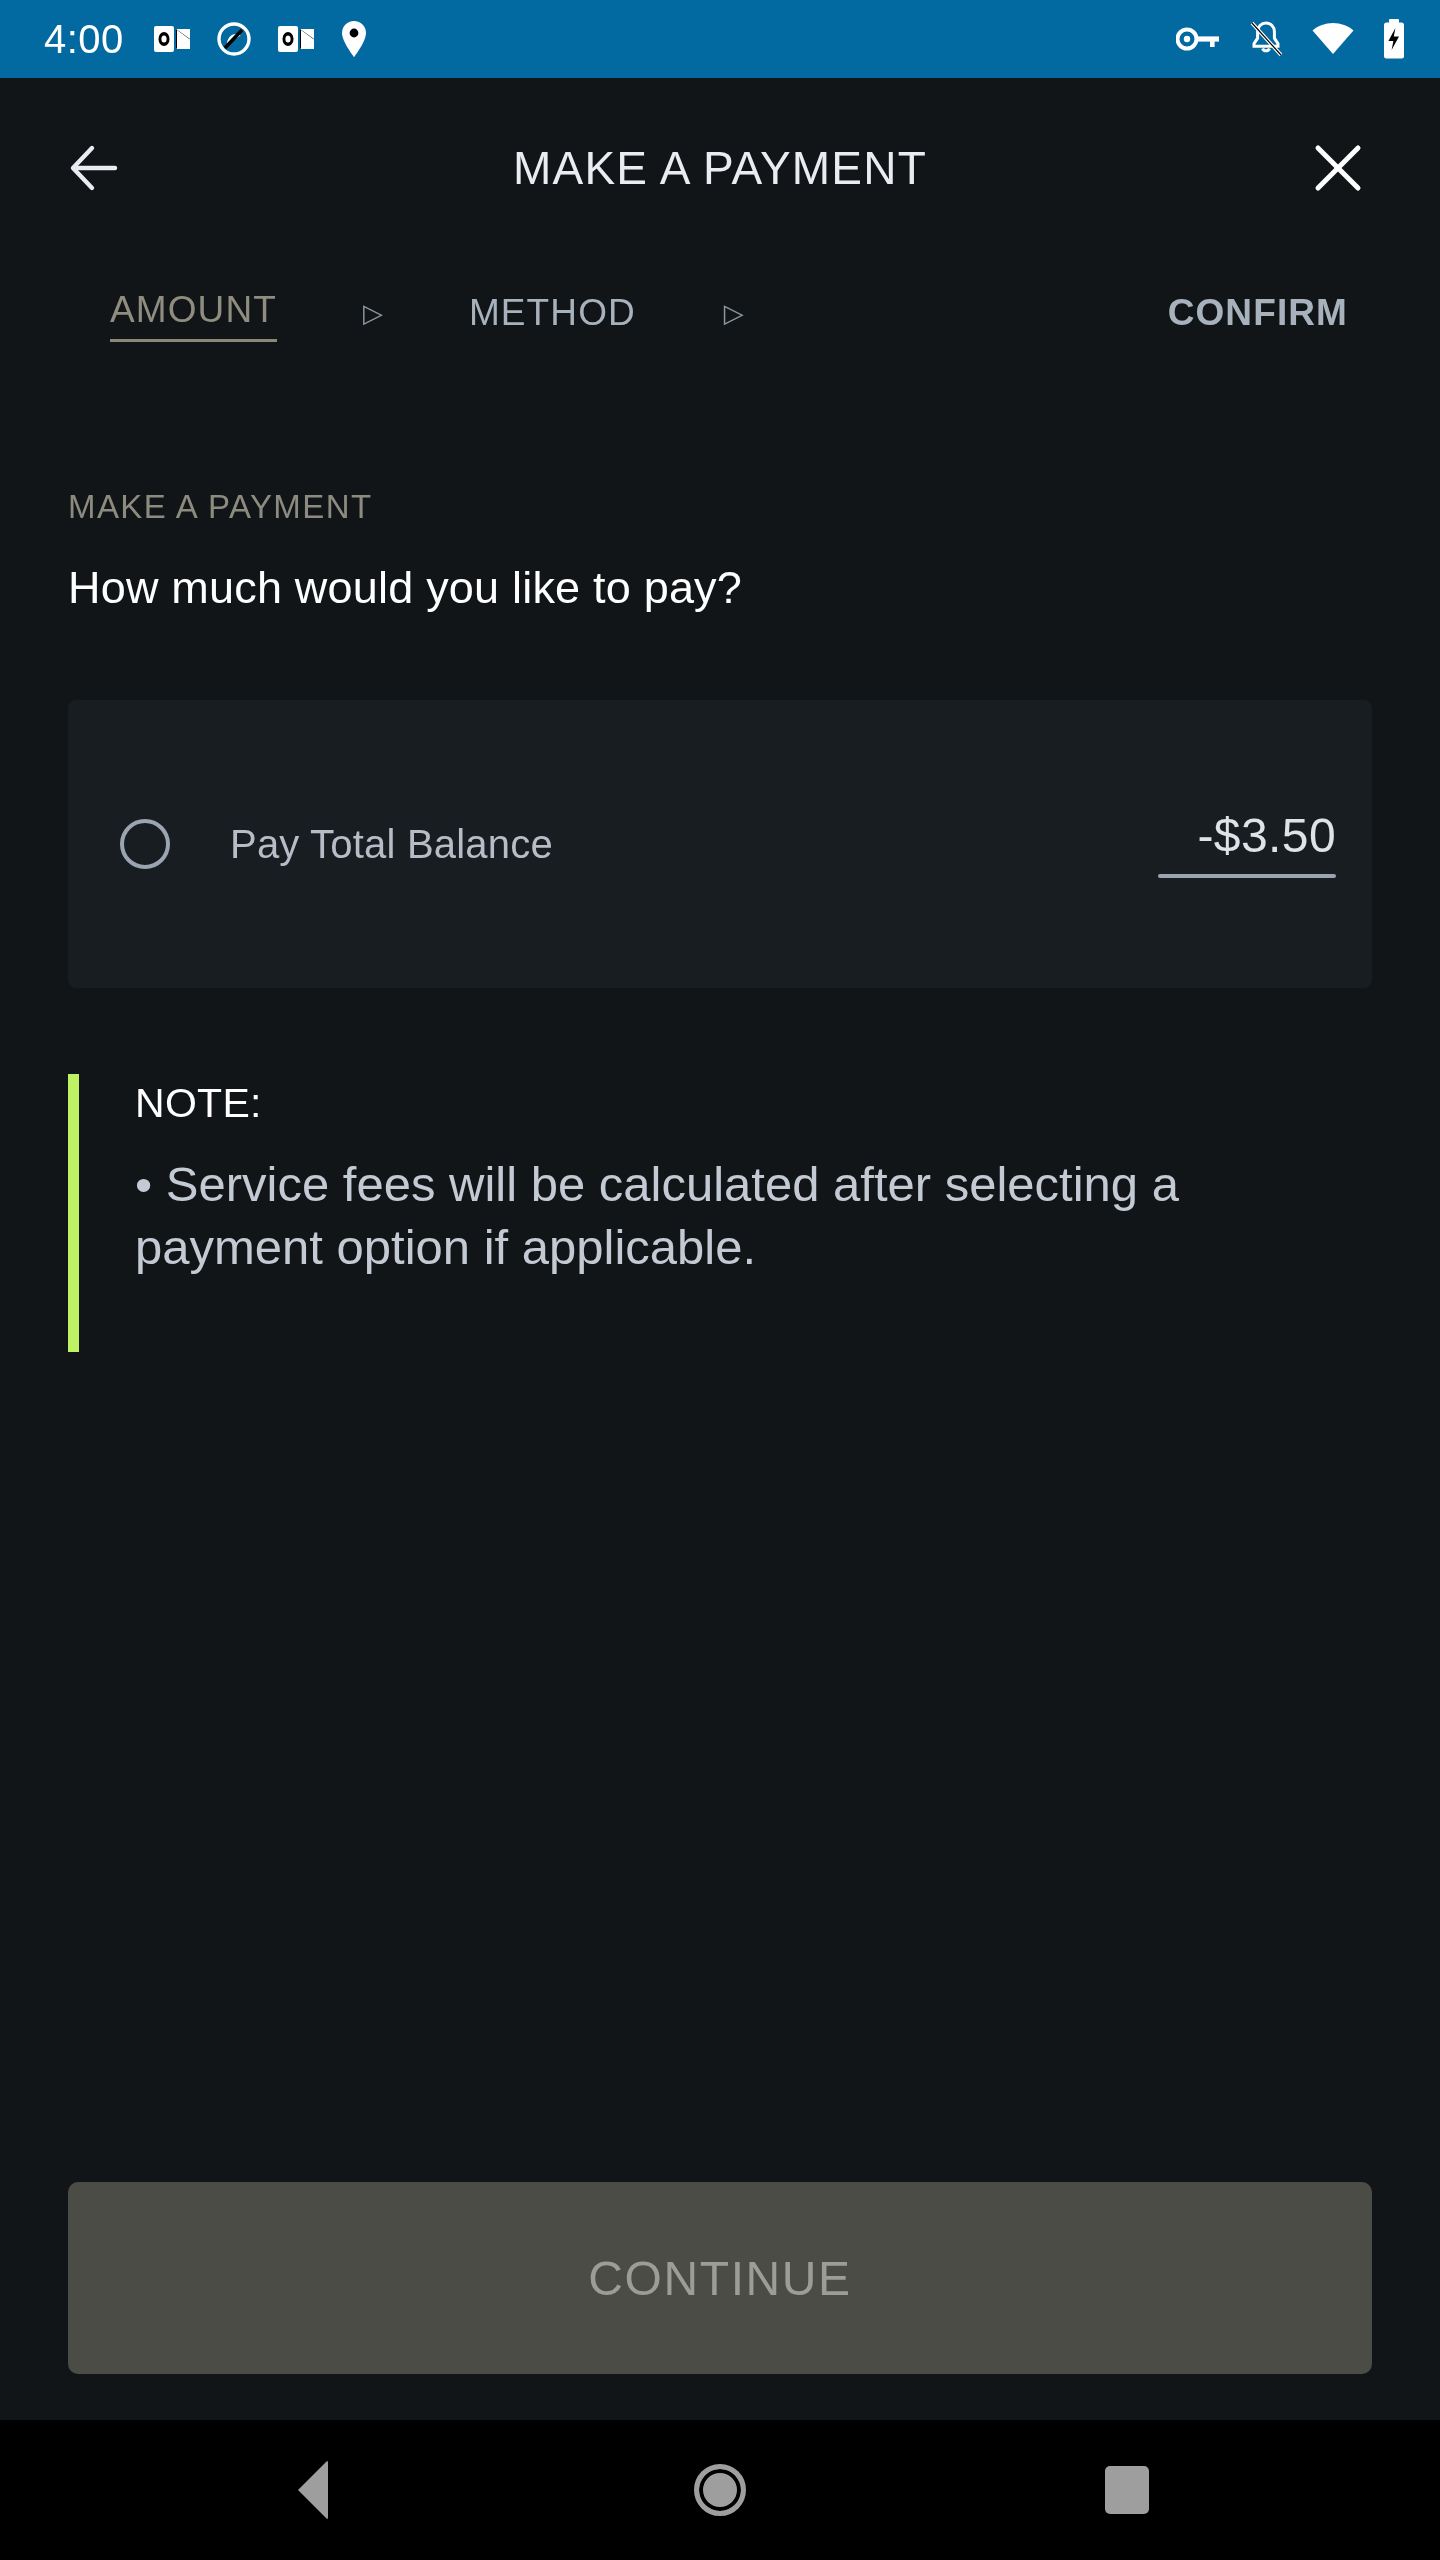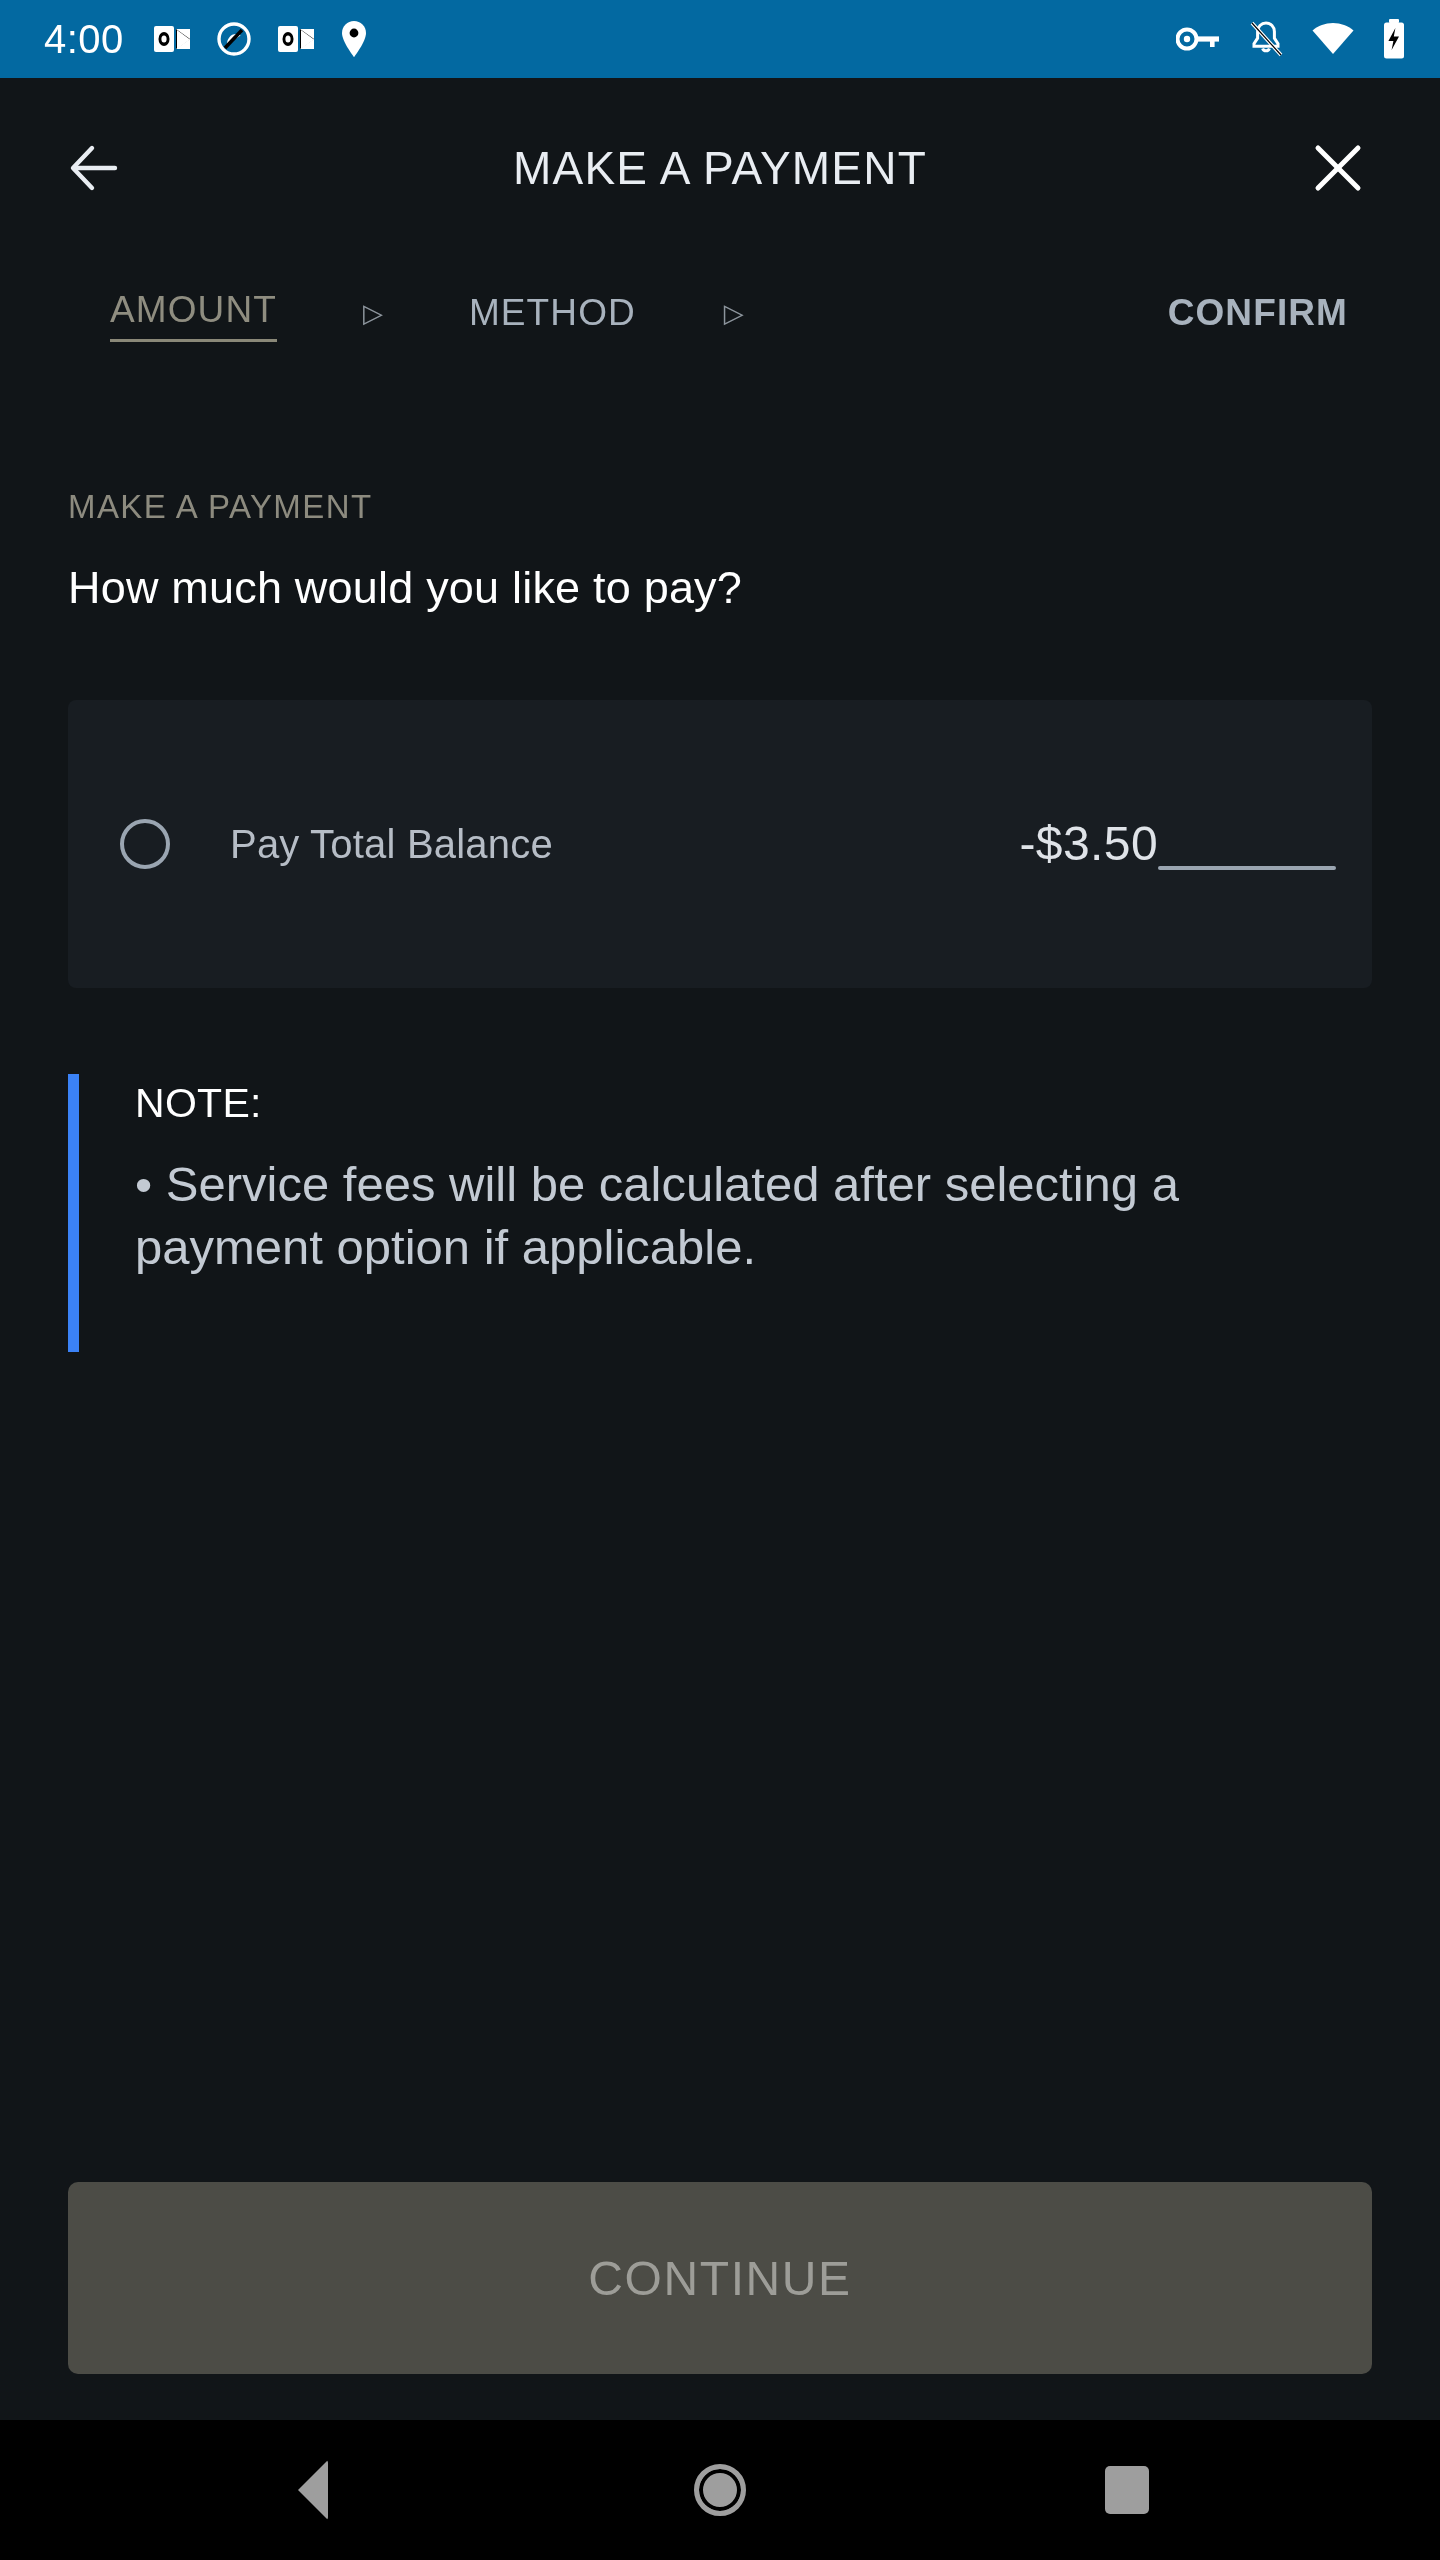--- a/index.html
+++ b/index.html
@@ -162,42 +162,42 @@
   }
   .opt-label {
     margin-left: 60px;
     color: #b6bdc6;
     font-size: 40px;
     letter-spacing: 0.2px;
   }
   .amount-field {
     margin-left: auto;
     display: flex;
-    flex-direction: row;
+    flex-direction: column;
     align-items: flex-end;
   }
   .amount-value {
     color: #dfe3e8;
     font-size: 48px;
     letter-spacing: 0.4px;
     line-height: 1.08;
   }
   .amount-rule {
     margin-top: 12px;
     height: 4px;
     width: 178px;
     background: #9aa5b1;
     border-radius: 2px;
   }
   .amount-rule.wide { width: 166px; }
 
   
   .note {
     margin-top: 86px;
-    border-left: 11px solid #3b82f6;
+    border-left: 11px solid #bef264;
     padding: 6px 0 74px 56px;
   }
   .note-title {
     color: #ffffff;
     font-size: 41px;
     letter-spacing: 0.3px;
   }
   .note-body {
     margin-top: 26px;
     color: #c3cad3;

